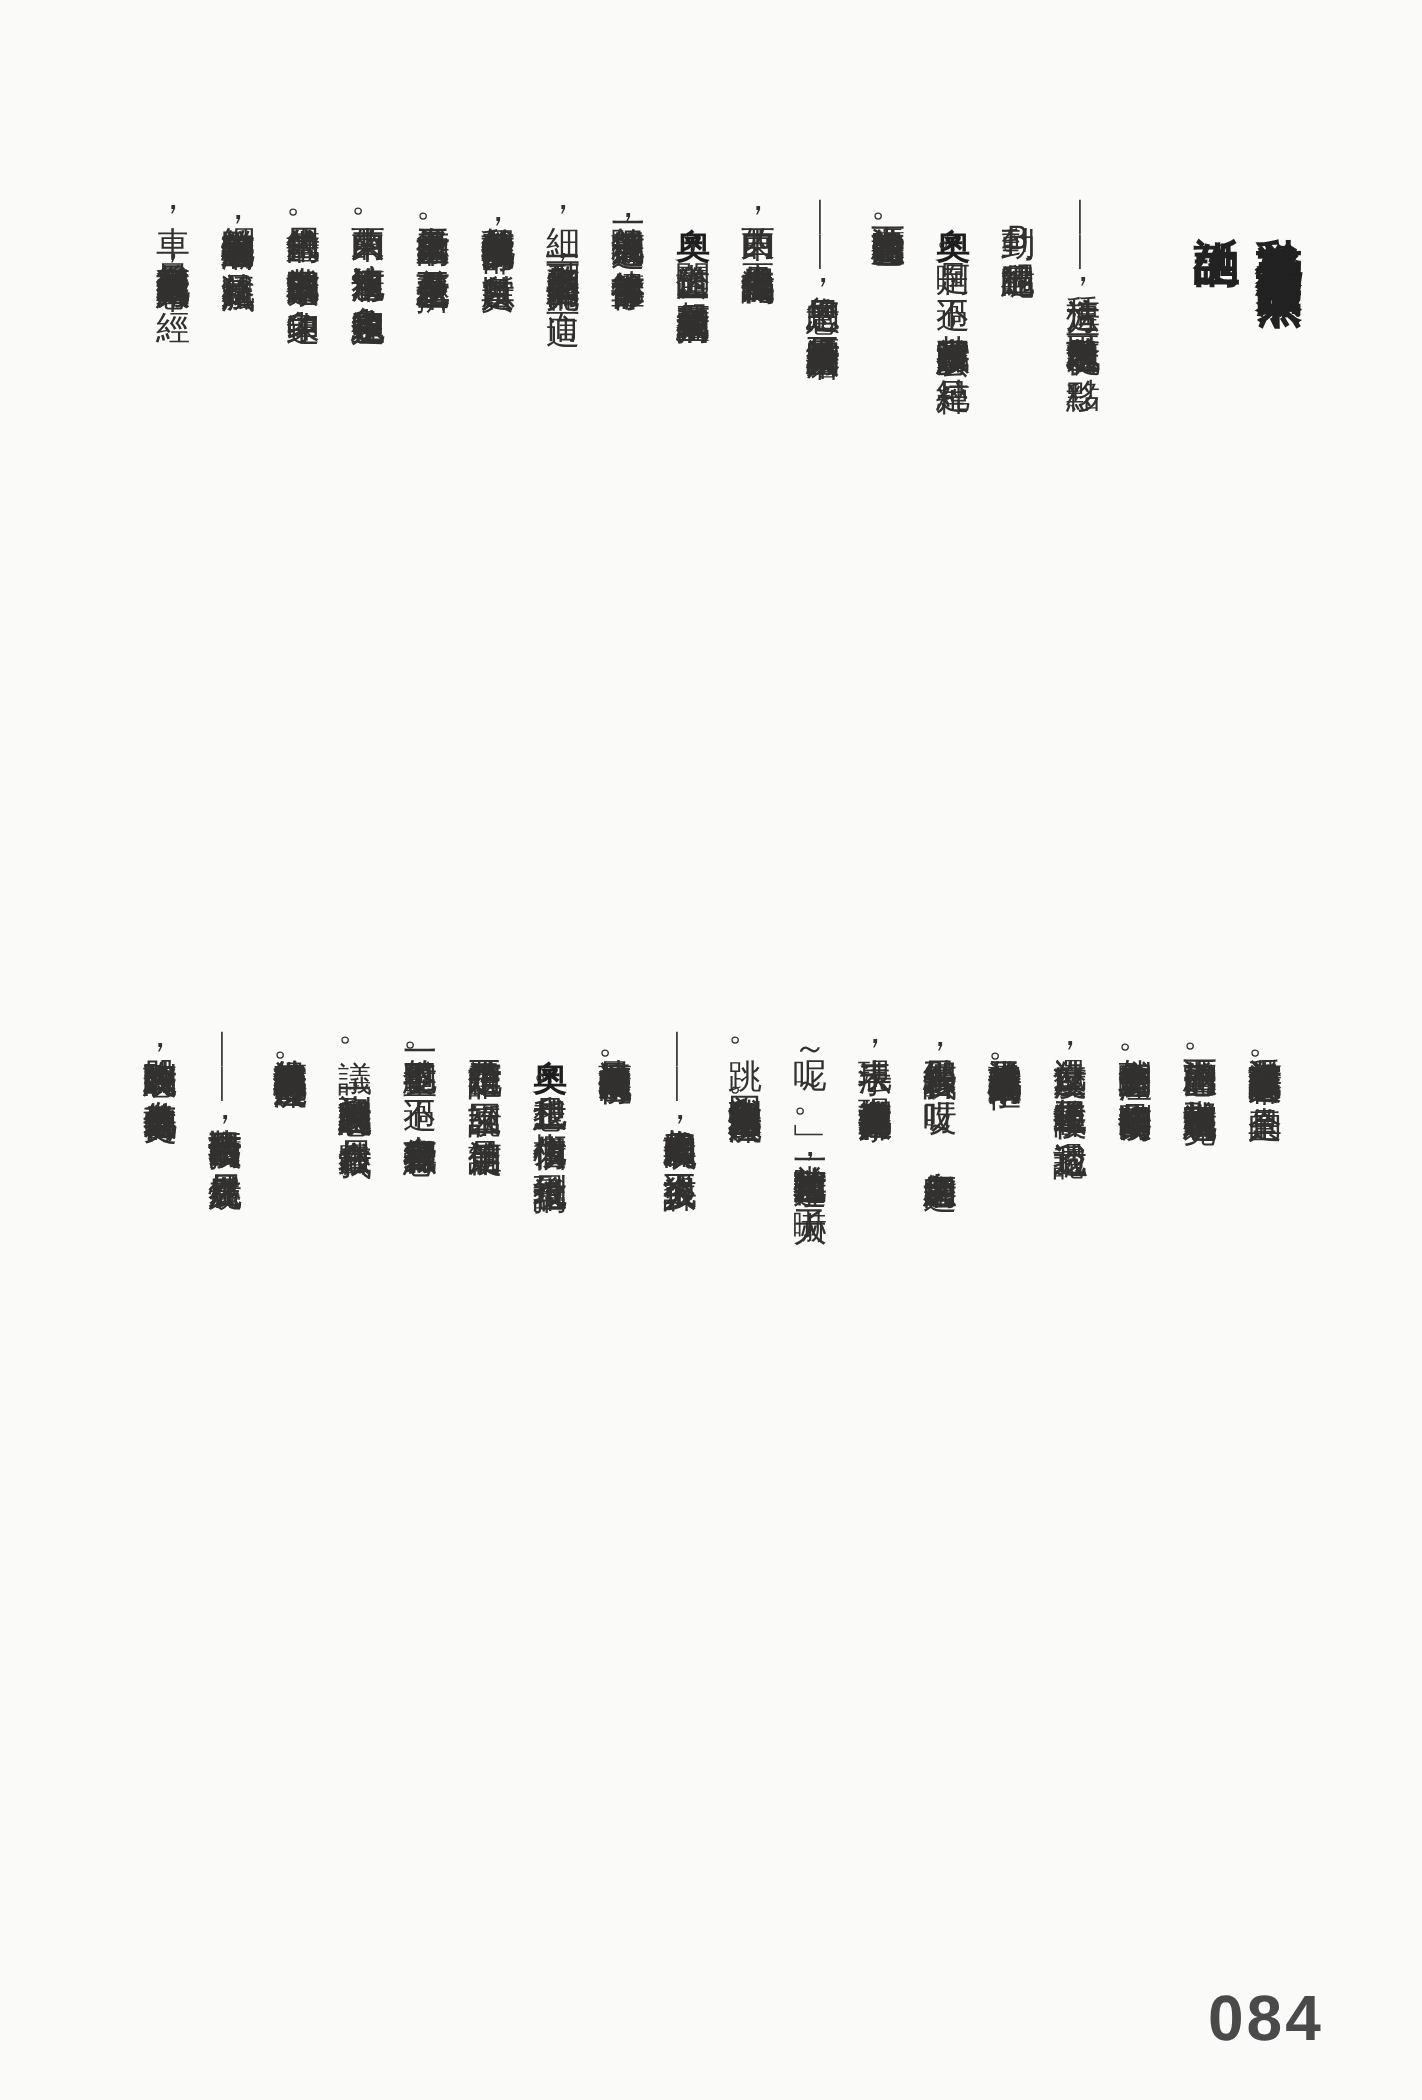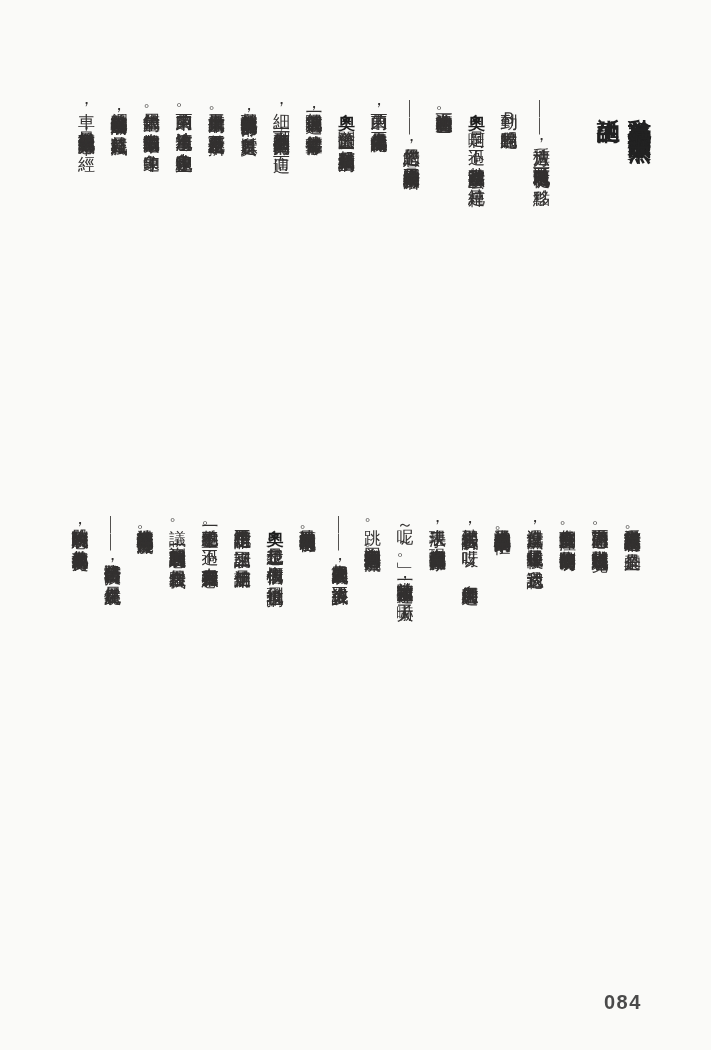--- a/index.html
+++ b/index.html
@@ -40,21 +40,21 @@
     font-family: "Liberation Sans", "DejaVu Sans", sans-serif;
     font-weight: bold;
     color: #1e1e1e;
   }
   .page-number {
     position: absolute;
     left: 604px;
     top: 991px;
     font-family: "Liberation Sans", "DejaVu Sans", sans-serif;
     font-weight: bold;
-    font-size: 20px;
+    font-size: 32px;
     letter-spacing: 1.5px;
     color: #4a4a4a;
   }
 </style>
 </head>
 <body>
 
 <div class="page">
 
   <section class="vblock top">

